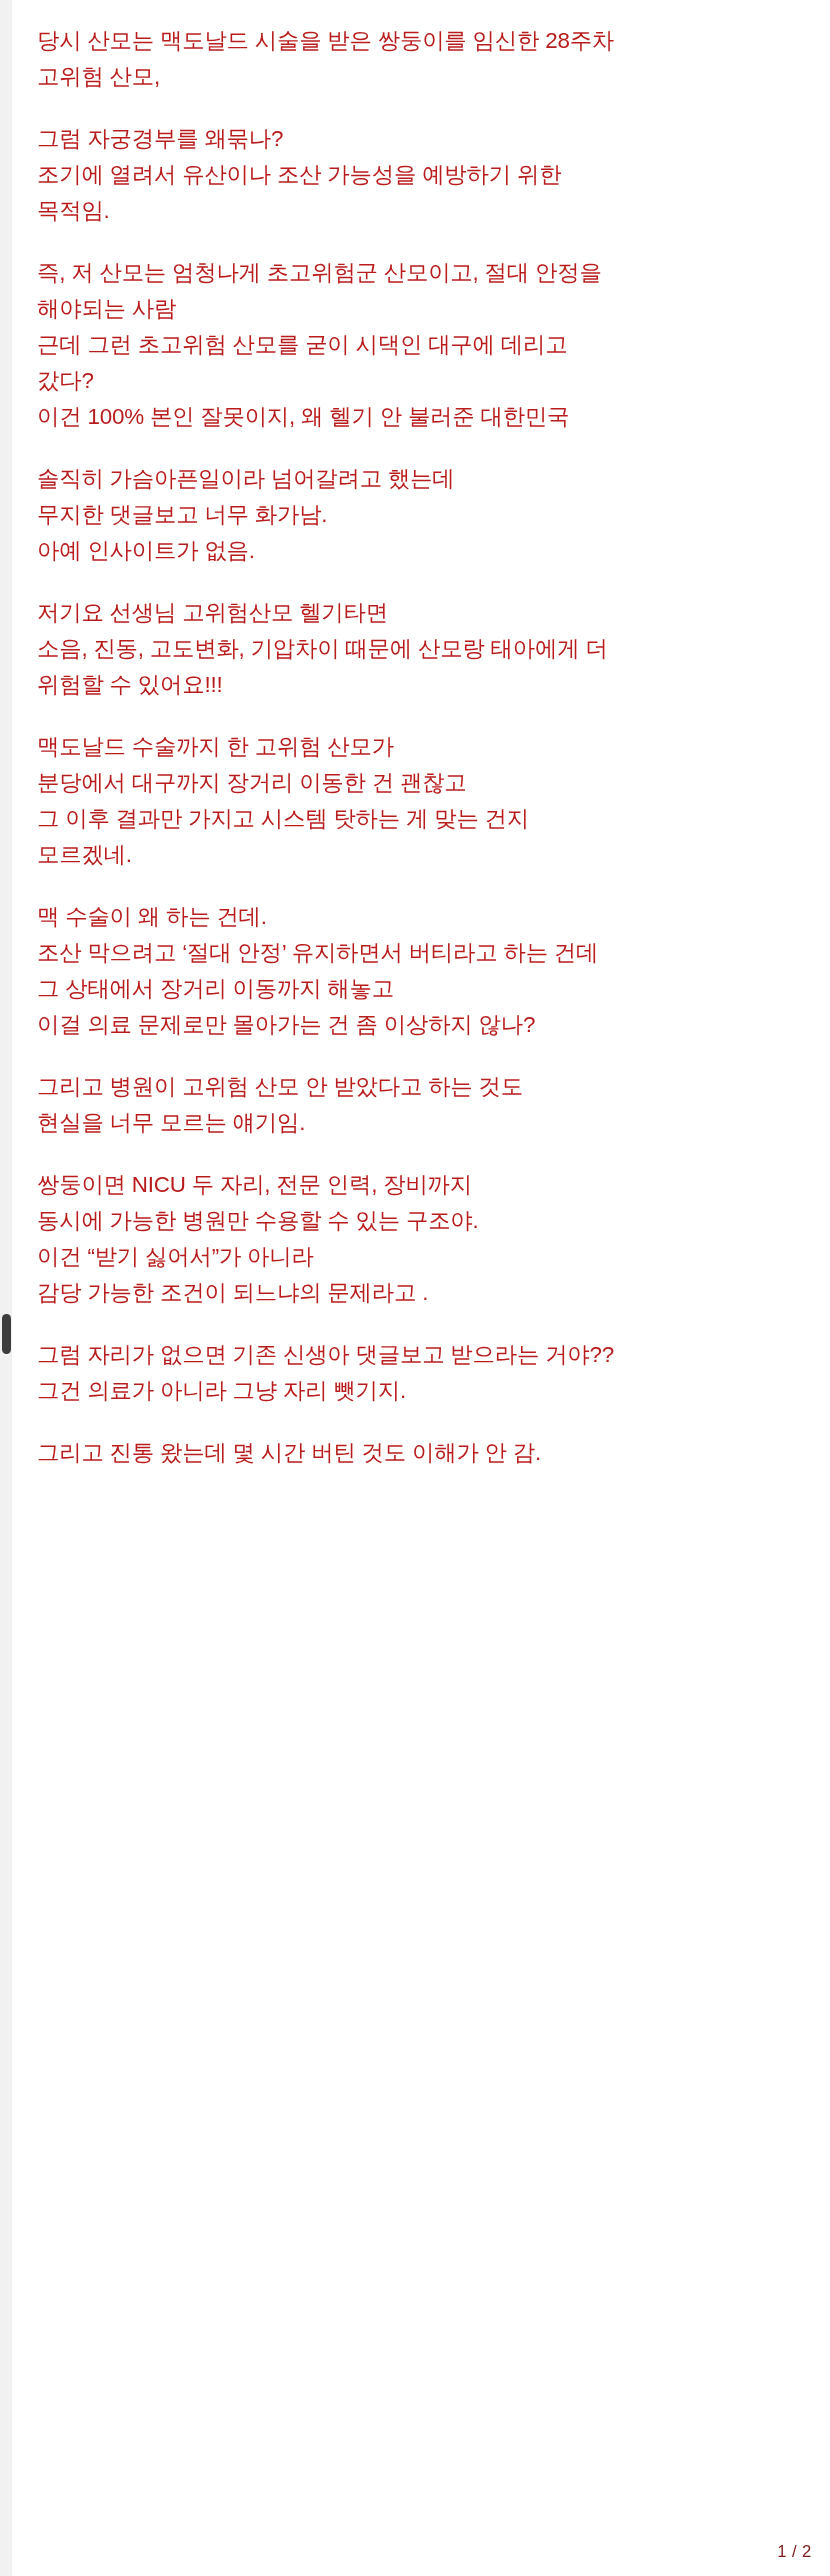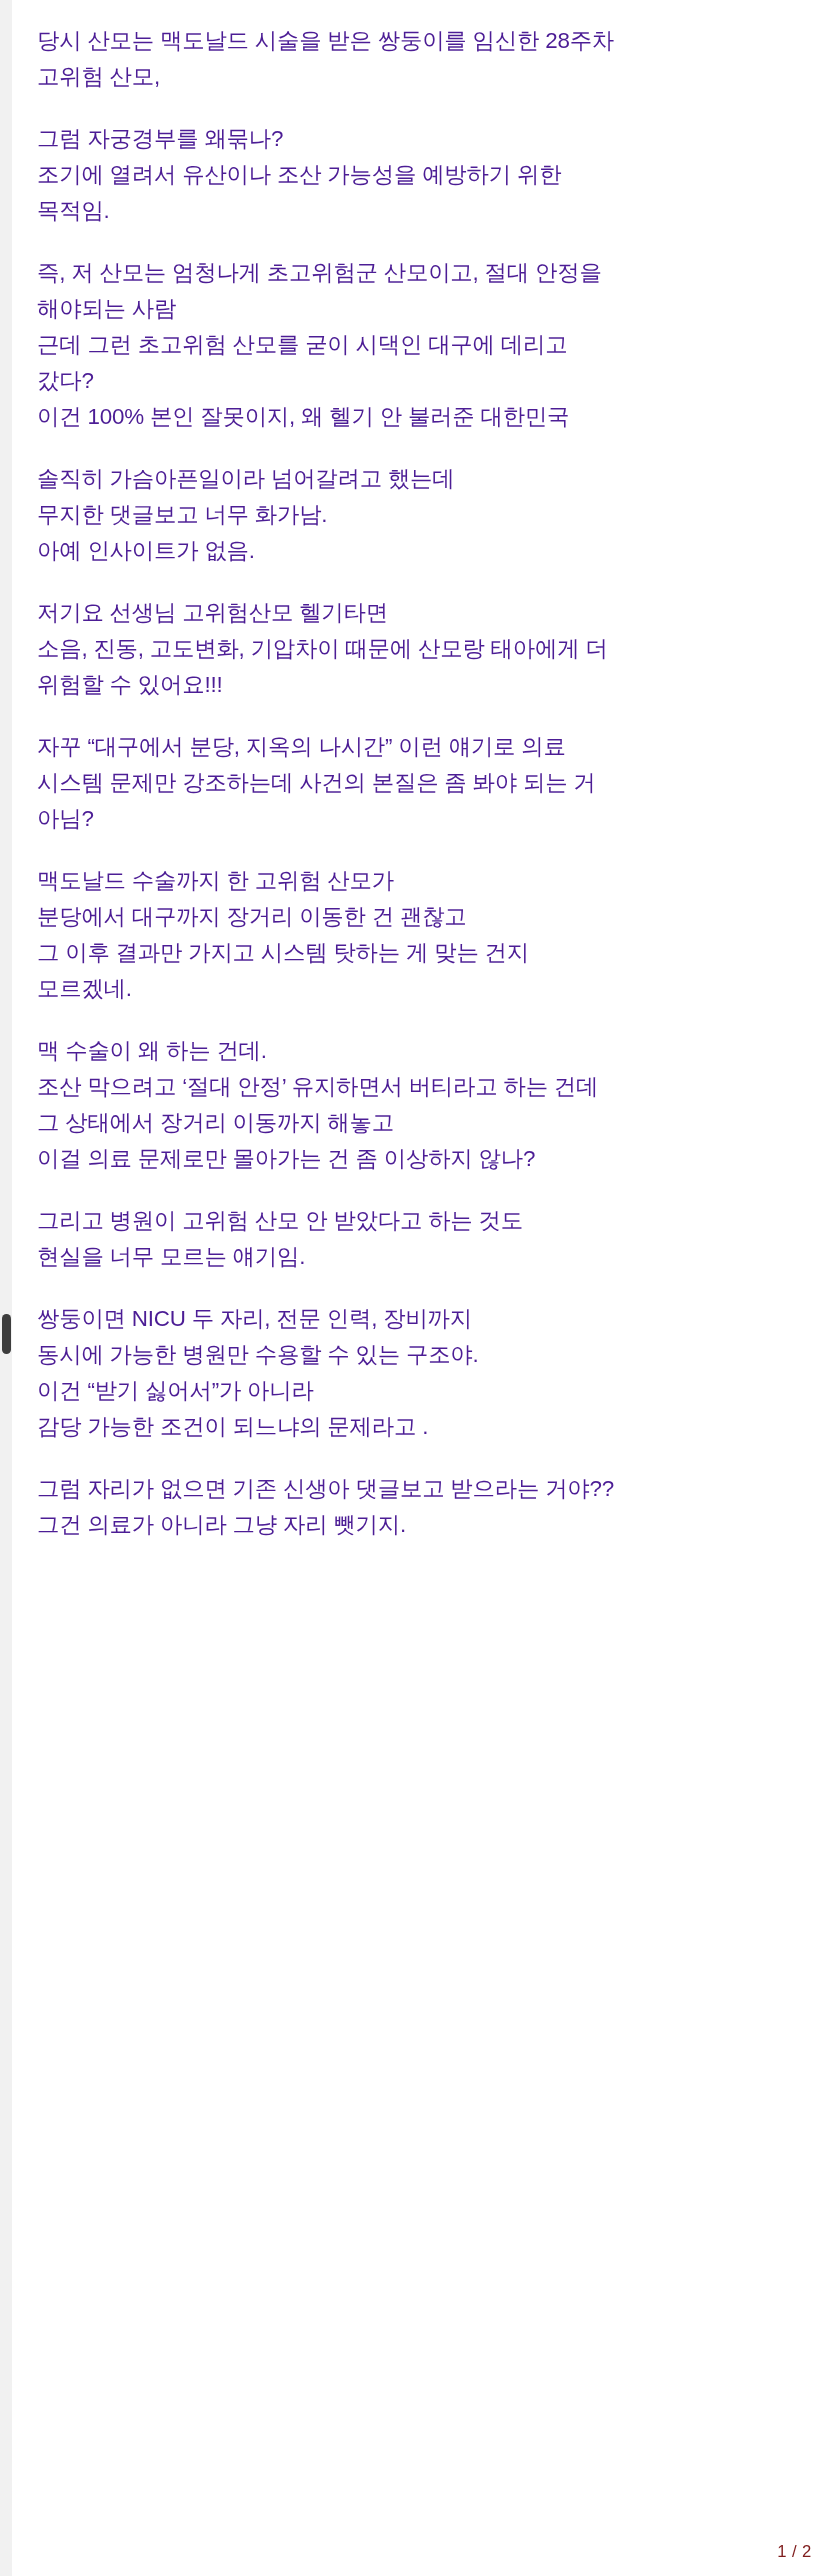--- a/index.html
+++ b/index.html
@@ -43,21 +43,21 @@
   }
   .para {
     margin: 0 0 26px 0;
   }
   .para:last-of-type {
     margin-bottom: 0;
   }
   .line {
     font-size: 22.4px;
     line-height: 36px;
-    color: #4c1d95;
+    color: #b91c1c;
     letter-spacing: -0.2px;
     white-space: pre-wrap;
     word-break: keep-all;
   }
   .page-counter {
     position: absolute;
     right: 19.3px;
     bottom: 14px;
     font-size: 16.7px;
     line-height: 21px;
@@ -101,25 +101,20 @@
       <div class="line">무지한 댓글보고 너무 화가남.</div>
       <div class="line">아예 인사이트가 없음.</div>
     </div>
 
     <div class="para">
       <div class="line">저기요 선생님 고위험산모 헬기타면</div>
       <div class="line">소음, 진동, 고도변화, 기압차이 때문에 산모랑 태아에게 더</div>
       <div class="line">위험할 수 있어요!!!</div>
     </div>
 
-    <div class="para">
-      <div class="line">자꾸 “대구에서 분당, 지옥의 나시간” 이런 얘기로 의료</div>
-      <div class="line">시스템 문제만 강조하는데 사건의 본질은 좀 봐야 되는 거</div>
-      <div class="line">아님?</div>
-    </div>
 
     <div class="para">
       <div class="line">맥도날드 수술까지 한 고위험 산모가</div>
       <div class="line">분당에서 대구까지 장거리 이동한 건 괜찮고</div>
       <div class="line">그 이후 결과만 가지고 시스템 탓하는 게 맞는 건지</div>
       <div class="line">모르겠네.</div>
     </div>
 
     <div class="para">
       <div class="line">맥 수술이 왜 하는 건데.</div>
@@ -138,19 +133,22 @@
       <div class="line">동시에 가능한 병원만 수용할 수 있는 구조야.</div>
       <div class="line">이건 “받기 싫어서”가 아니라</div>
       <div class="line">감당 가능한 조건이 되느냐의 문제라고 .</div>
     </div>
 
     <div class="para">
       <div class="line">그럼 자리가 없으면 기존 신생아 댓글보고 받으라는 거야??</div>
       <div class="line">그건 의료가 아니라 그냥 자리 뺏기지.</div>
     </div>
 
+    <div class="para">
+      <div class="line">그리고 진통 왔는데 몇 시간 버틴 것도 이해가 안 감.</div>
+    </div>
 
   </div>
 
   <div class="page-counter">1 / 2</div>
 
 </div>
 
 
 </body></html>

